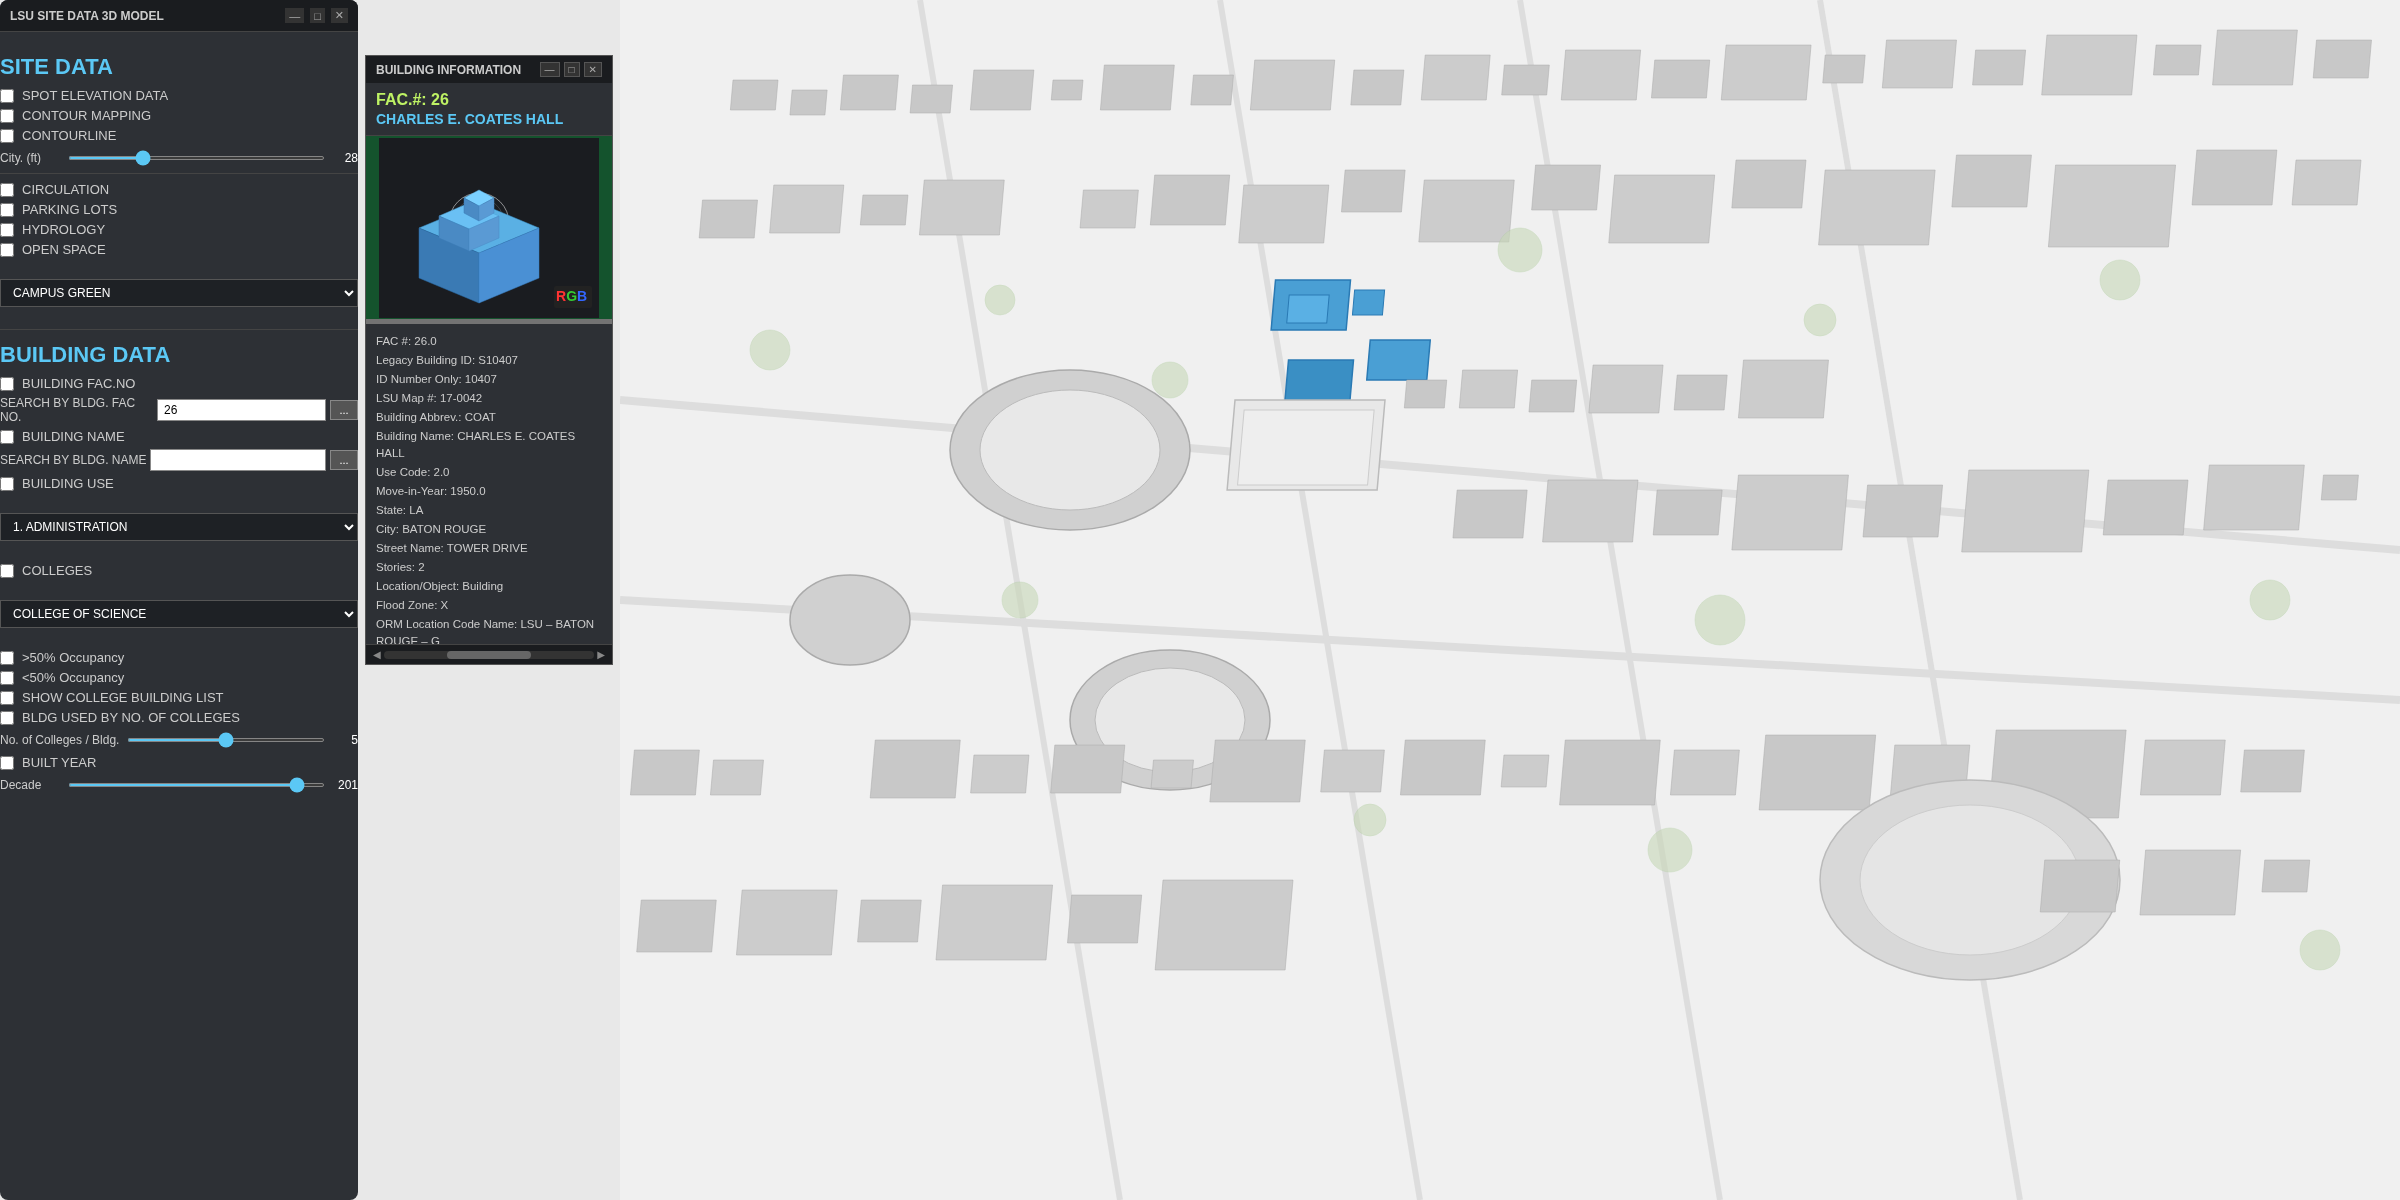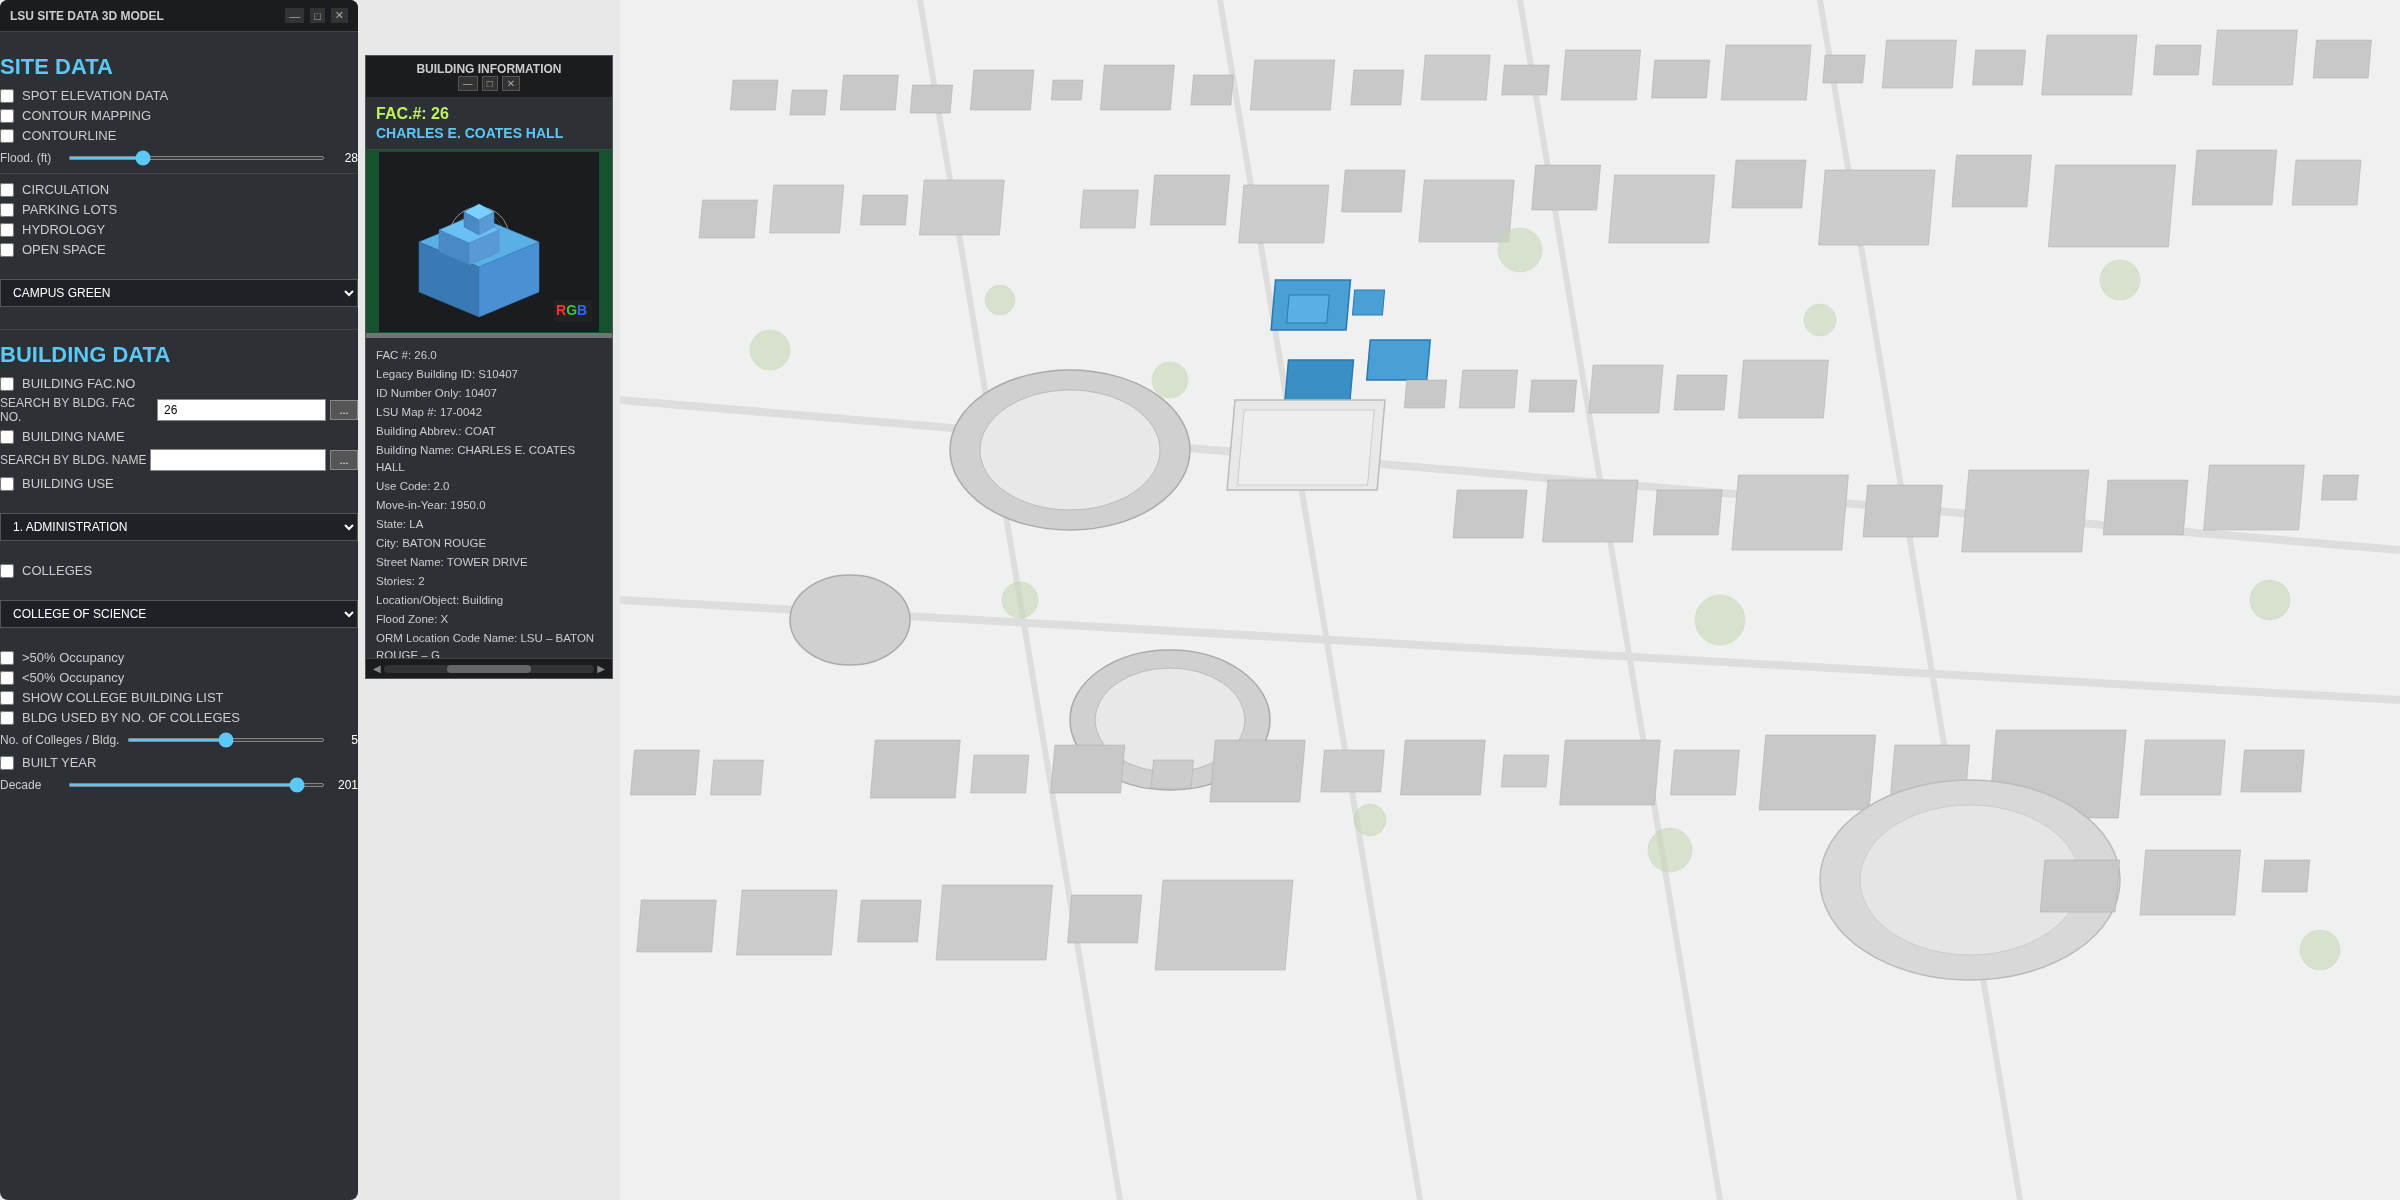--- a/index.html
+++ b/index.html
@@ -194,21 +194,20 @@
       border: 1px solid #555;
       z-index: 10;
     }
 
     .popup-titlebar {
       background: #1a1c1f;
       padding: 6px 10px;
       display: flex;
       align-items: center;
       justify-content: space-between;
-      flex-direction: column;
     }
 
     .popup-title {
       color: #ccc;
       font-size: 12px;
       font-weight: bold;
     }
 
     .popup-controls {
       display: flex;
@@ -469,21 +468,21 @@
     <div class="checkbox-row">
       <input type="checkbox" style="">
       <span>CONTOUR MAPPING</span>
     </div>
     <div class="checkbox-row">
       <input type="checkbox" style="">
       <span>CONTOURLINE</span>
     </div>
 
     <div class="slider-row">
-      <span class="slider-label">Flood. (ft)</span>
+      <span class="slider-label">City. (ft)</span>
       <input type="range" min="0" max="100" value="28" style="">
       <span class="slider-value">28</span>
     </div>
 
     <hr class="divider">
 
     <div class="checkbox-row">
       <input type="checkbox" style="">
       <span>CIRCULATION</span>
     </div>

